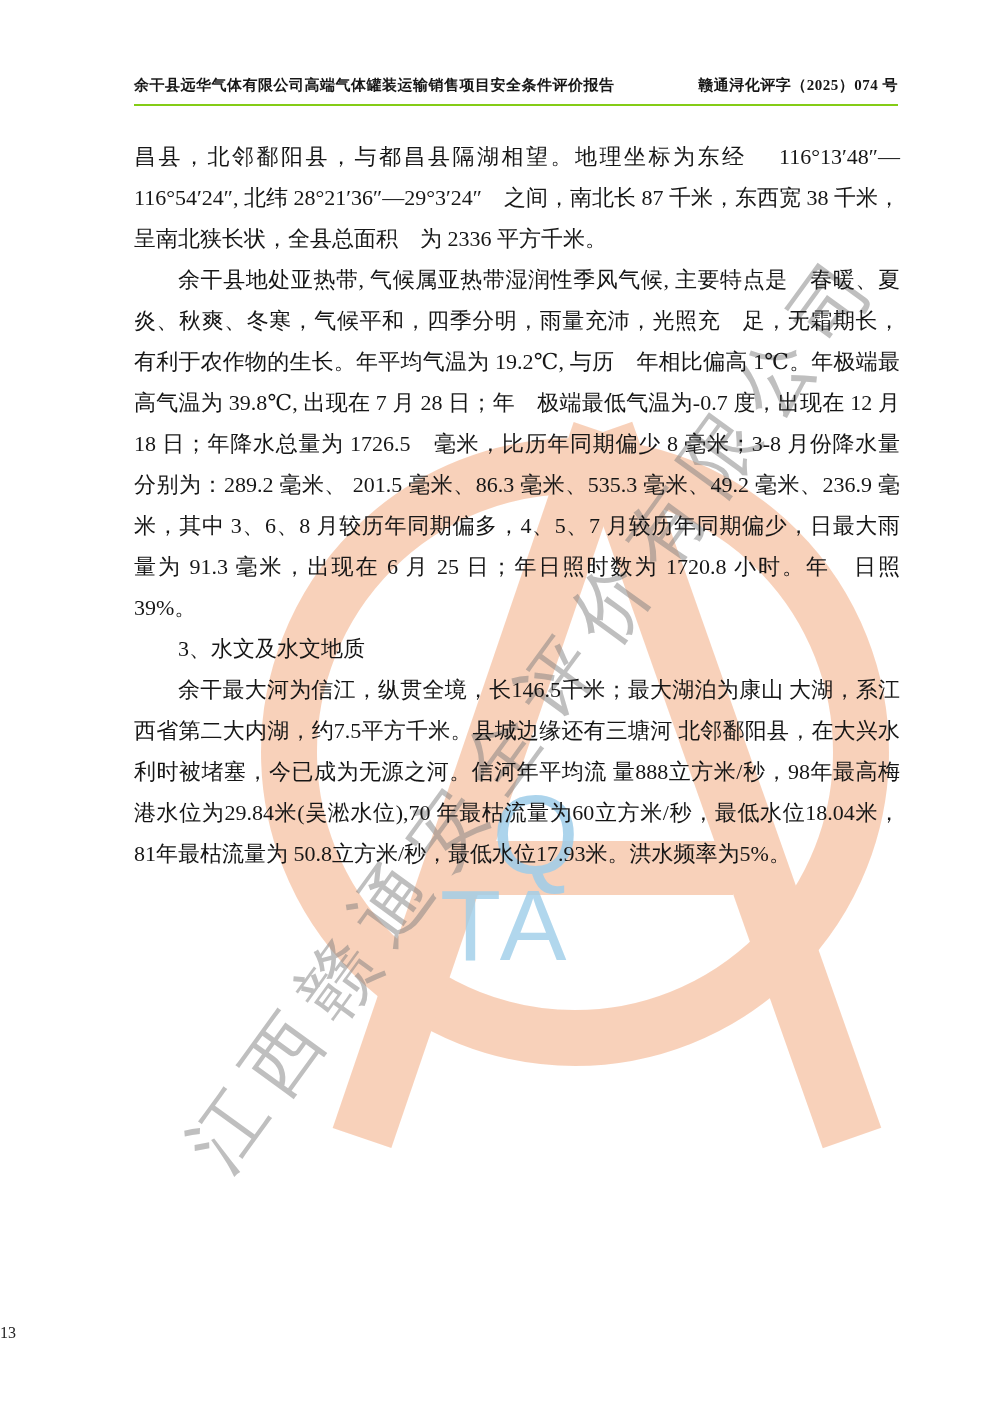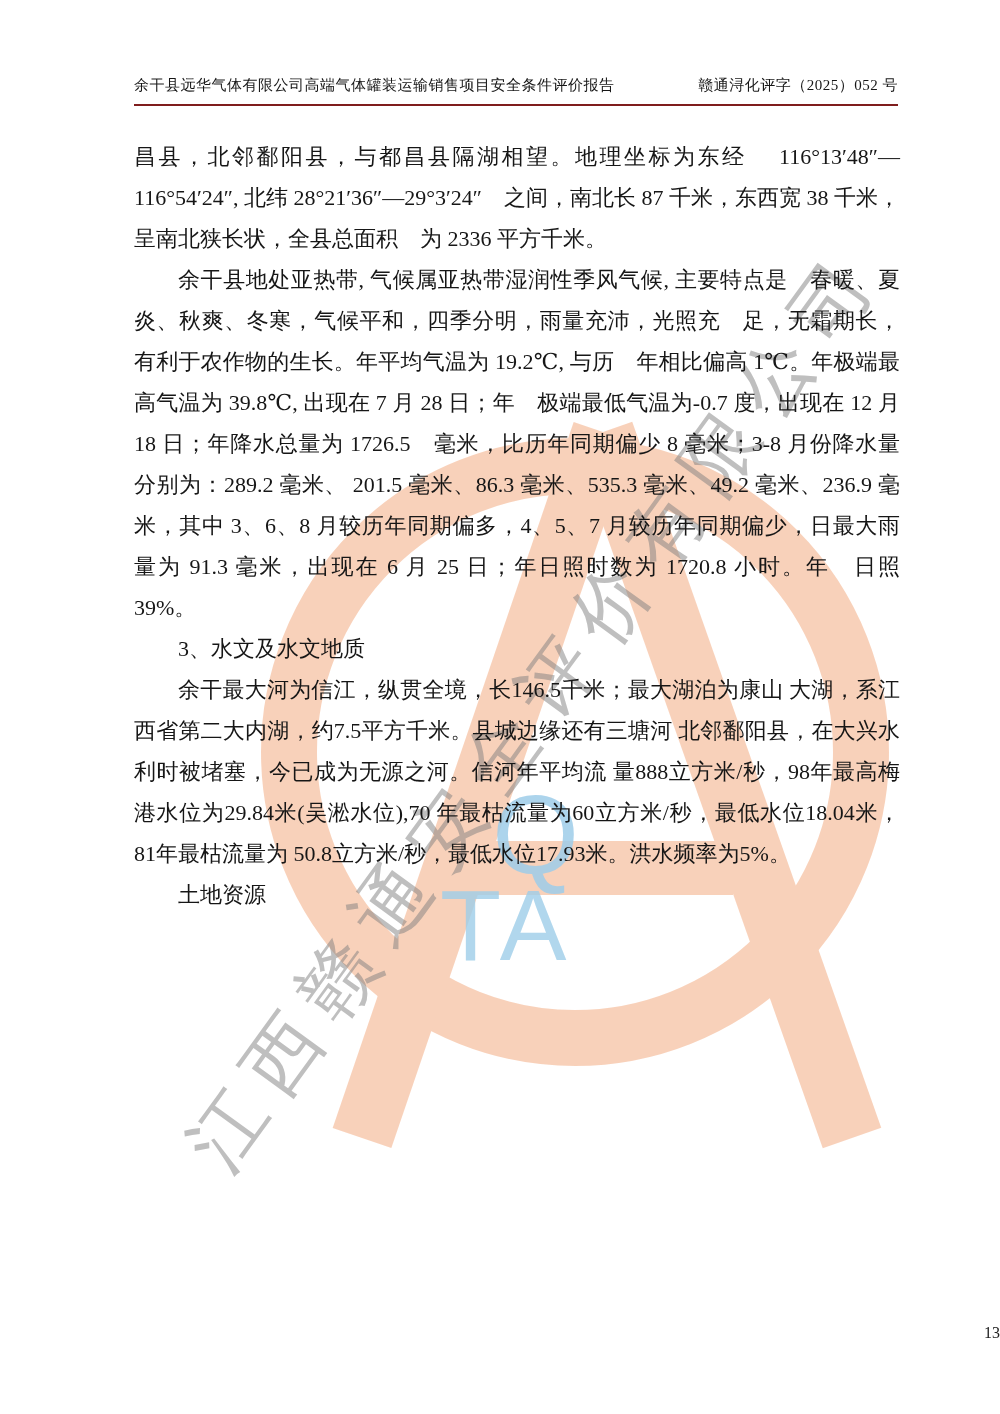--- a/index.html
+++ b/index.html
@@ -55,45 +55,45 @@
     color: rgba(128, 128, 128, 0.50);
     pointer-events: none;
   }
   
   .header {
     position: relative;
     z-index: 4;
     margin: 0 102px 0 134px;
     padding-top: 76px;
     padding-bottom: 9px;
-    border-bottom: 2px solid #7f1d1d;
+    border-bottom: 2px solid #84cc16;
     display: flex;
     justify-content: space-between;
     align-items: flex-end;
     font-size: 15px;
-    font-weight: 400;
+    font-weight: 700;
     letter-spacing: 0.5px;
   }
   .main {
     position: relative;
     z-index: 4;
     margin: 30px 100px 0 134px;
     font-size: 22px;
     line-height: 41px;
     text-align: justify;
   }
   .main p { text-indent: 2em; }
   .main p.no-indent { text-indent: 0; }
   .footer {
     position: absolute;
     z-index: 4;
     bottom: 72px;
     left: 0;
     width: 100%;
-    text-align: right;
+    text-align: left;
     font-size: 16px;
     color: #222;
   }
 </style>
 </head>
 <body>
 
 <div class="page">
 
   <svg class="wm-svg" viewBox="0 0 1000 1414" xmlns="http://www.w3.org/2000/svg">
@@ -103,26 +103,25 @@
       <path d="M603,432 L852,1138" stroke-width="62" stroke="#f2a578"></path>
       <path d="M474,868 L733,868" stroke-width="54" stroke="#f2a578"></path>
     </g>
   </svg>
   <div class="wm-letter-q">Q</div>
   <div class="wm-letter-ta">TA</div>
   <div class="wm-company">江西赣通安全评价有限公司</div>
 
   <div class="header">
     <span>余干县远华气体有限公司高端气体罐装运输销售项目安全条件评价报告</span>
-    <span>赣通浔化评字（2025）052 号</span>
+    <span>赣通浔化评字（2025）074 号</span>
   </div>
 
   <div class="main">
     <p class="no-indent">昌县，北邻鄱阳县，与都昌县隔湖相望。地理坐标为东经　 116°13′48″—116°54′24″, 北纬 28°21′36″—29°3′24″　之间，南北长 87 千米，东西宽 38 千米，呈南北狭长状，全县总面积　为 2336 平方千米。</p>
     <p>余干县地处亚热带, 气候属亚热带湿润性季风气候, 主要特点是　春暖、夏炎、秋爽、冬寒，气候平和，四季分明，雨量充沛，光照充　足，无霜期长，有利于农作物的生长。年平均气温为 19.2℃, 与历　年相比偏高 1℃。年极端最高气温为 39.8℃, 出现在 7 月 28 日；年　极端最低气温为-0.7 度，出现在 12 月 18 日；年降水总量为 1726.5　毫米，比历年同期偏少 8 毫米；3-8 月份降水量分别为：289.2 毫米、 201.5 毫米、86.3 毫米、535.3 毫米、49.2 毫米、236.9 毫米，其中 3、6、8 月较历年同期偏多，4、5、7 月较历年同期偏少，日最大雨　量为 91.3 毫米，出现在 6 月 25 日；年日照时数为 1720.8 小时。年　日照 39%。</p>
     <p>3、水文及水文地质</p>
     <p>余干最大河为信江，纵贯全境，长146.5千米；最大湖泊为康山 大湖，系江西省第二大内湖，约7.5平方千米。县城边缘还有三塘河 北邻鄱阳县，在大兴水利时被堵塞，今已成为无源之河。信河年平均流 量888立方米/秒，98年最高梅港水位为29.84米(吴淞水位),70 年最枯流量为60立方米/秒，最低水位18.04米，81年最枯流量为 50.8立方米/秒，最低水位17.93米。洪水频率为5%。</p>
-    <p>土地资源</p>
   </div>
 
   <div class="footer">13</div>
 
 </div>
 
 </body></html>

